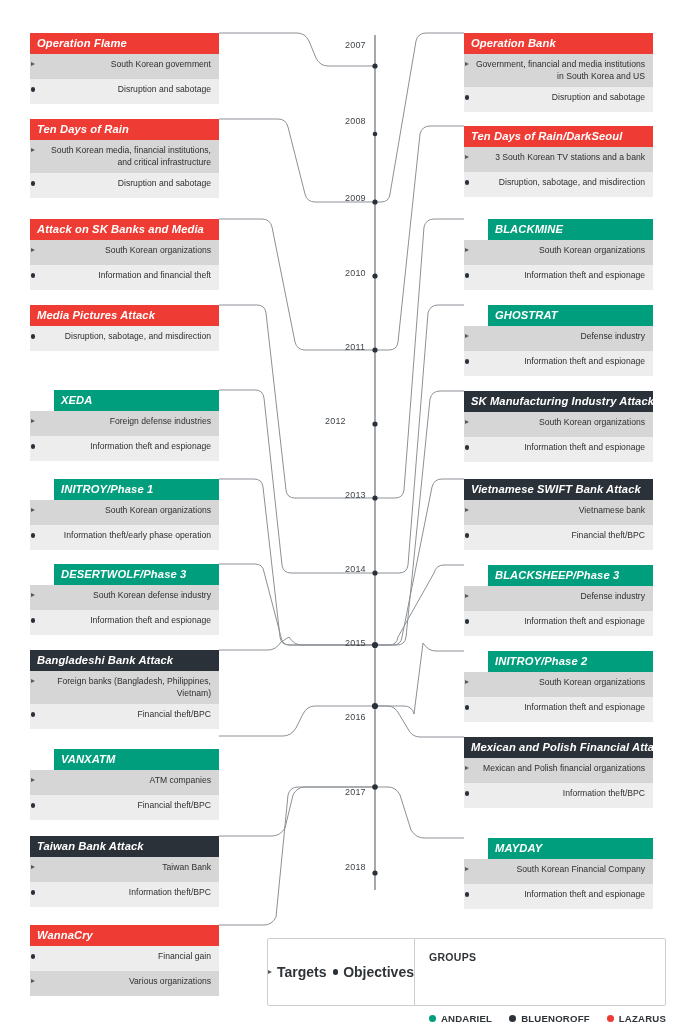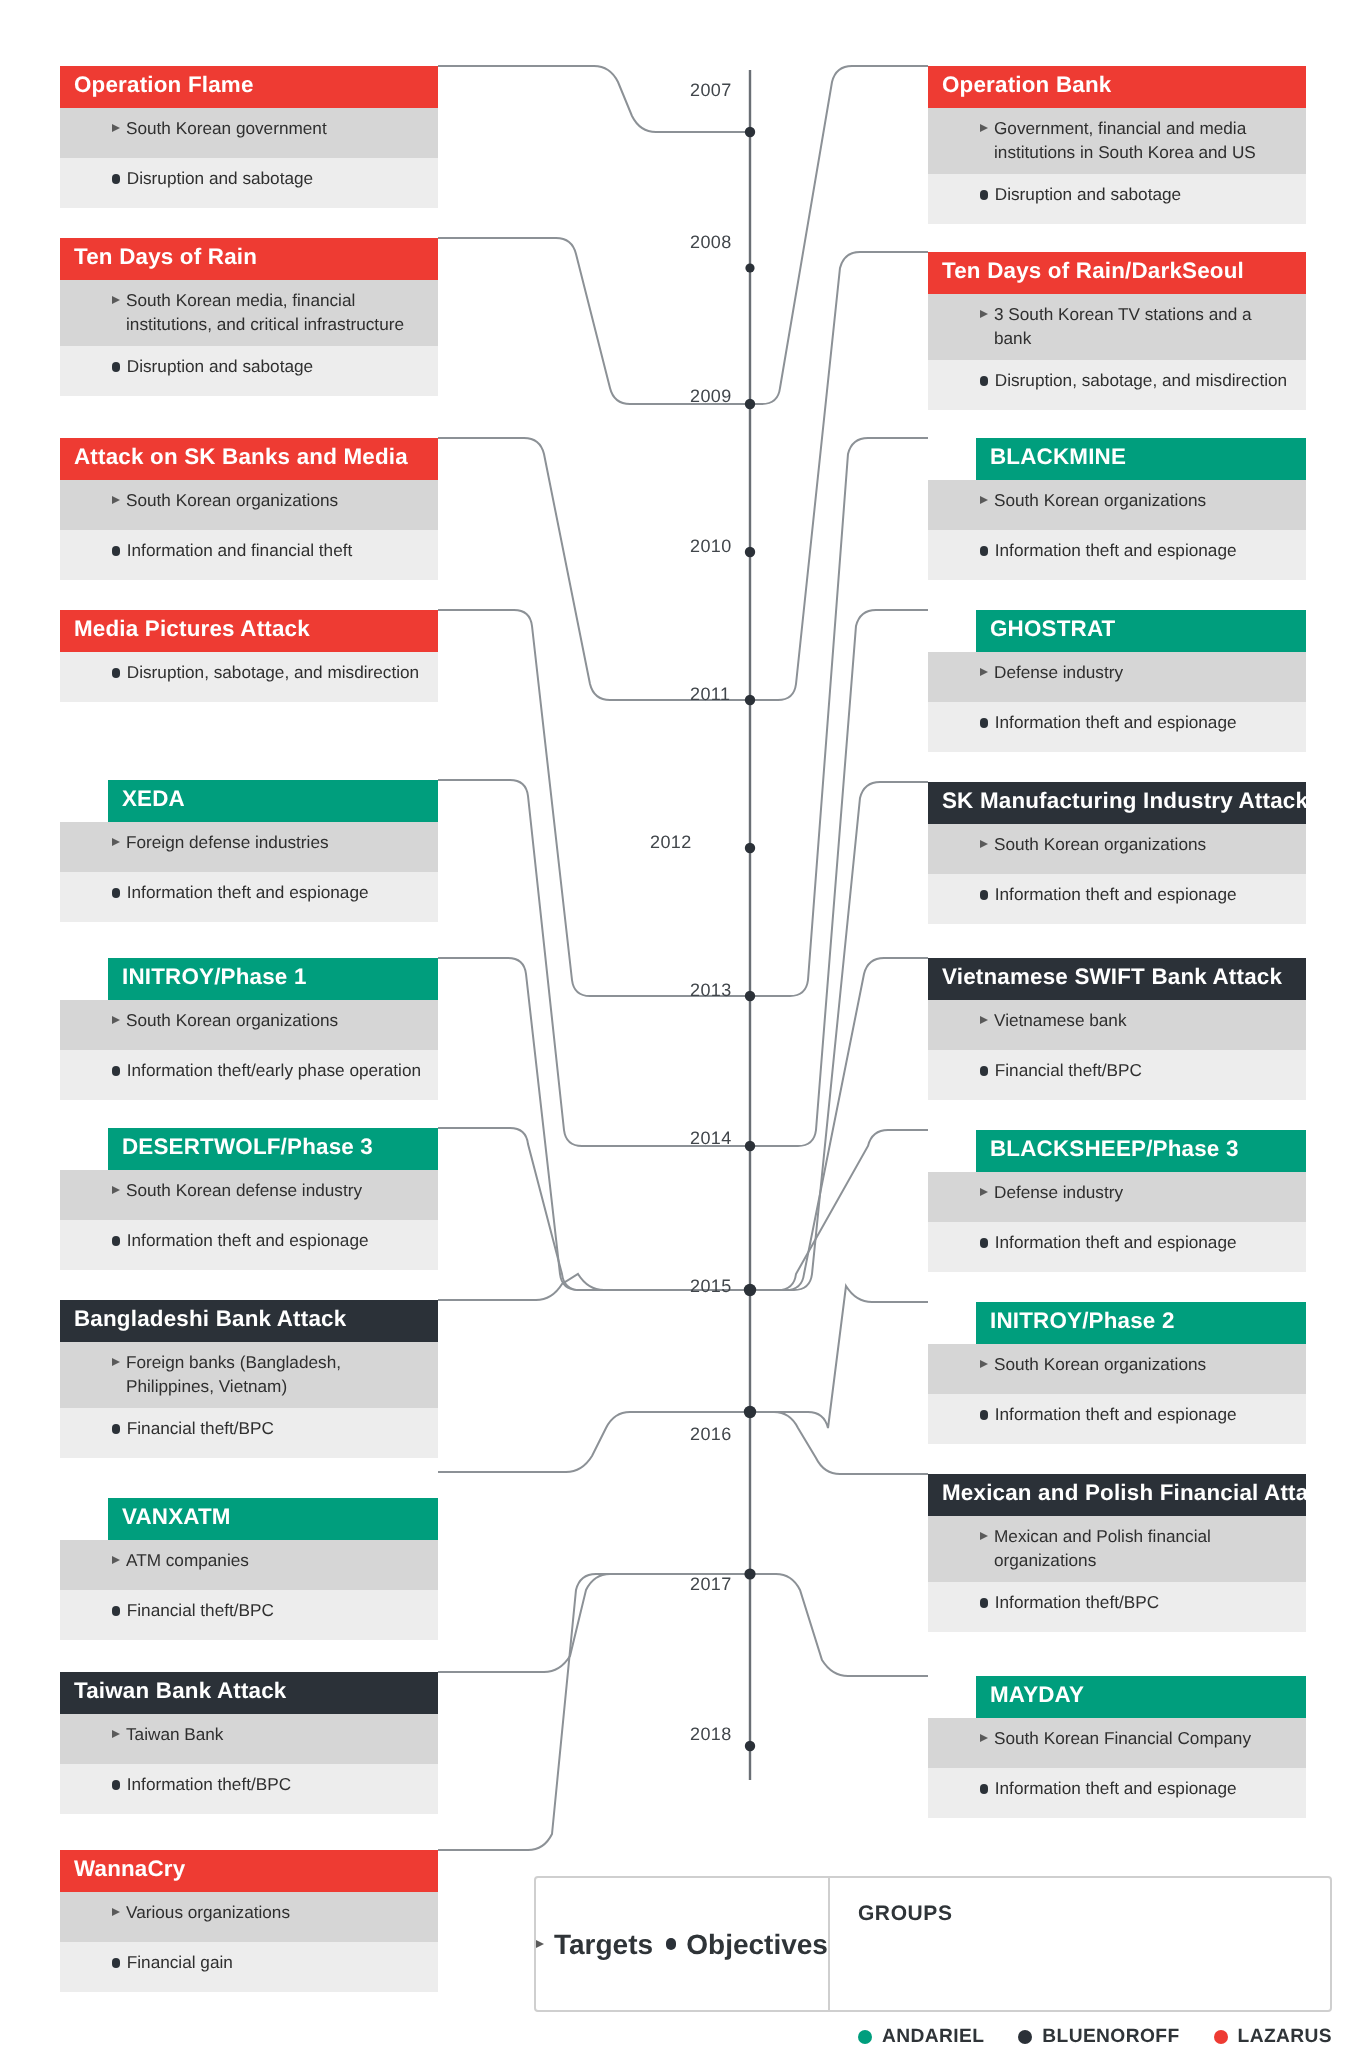--- a/index.html
+++ b/index.html
@@ -36,34 +36,36 @@
   .card-header {
     color: #ffffff;
     font-size: 11.2px;
     font-weight: bold;
     letter-spacing: .1px;
     line-height: 21px;
     height: 21px;
     padding: 0 7px;
     white-space: nowrap;
     overflow: hidden;
+    font-style: italic;
   }
   .card-header.lazarus    { background: #ee3b33; }
   .card-header.andariel   { background: #009e7d; margin-left: 24px; }
   .card-header.bluenoroff { background: #2b3138; }
 
   .row {
     display: flex;
     align-items: flex-start;
     gap: 3px;
-    padding: 5px 8px 5px 26px;
+    padding: 5px 8px 5px 1px;
     font-size: 8.6px;
     line-height: 11.6px;
     color: #2f2f2f;
     min-height: 25px;
+    text-align: right;
   }
   .row.targets    { background: #d6d6d6; }
   .row.objectives { background: #ededed; }
   .row .glyph {
     flex: 0 0 auto;
     margin-top: 3.3px;
     line-height: 0;
   }
   .row .txt { flex: 1 1 auto; }
 
@@ -353,31 +355,31 @@
     <div class="row objectives">
       <span class="glyph">
           <i class="dot"></i>
         </span>
       <span class="txt">Information theft/BPC</span>
     </div>
   </div>
 
   <div class="card left" style="top:925px">
     <div class="card-header lazarus">WannaCry</div>
+    <div class="row objectives">
+      <span class="glyph">
+          <i class="dot"></i>
+        </span>
+      <span class="txt">Financial gain</span>
+    </div>
     <div class="row targets">
       <span class="glyph">
           <i class="tri"></i>
         </span>
       <span class="txt">Various organizations</span>
-    </div>
-    <div class="row objectives">
-      <span class="glyph">
-          <i class="dot"></i>
-        </span>
-      <span class="txt">Financial gain</span>
     </div>
   </div>
 
   <div class="card right" style="top:33px">
     <div class="card-header lazarus">Operation Bank</div>
     <div class="row targets">
       <span class="glyph">
           <i class="tri"></i>
         </span>
       <span class="txt">Government, financial and media institutions in South Korea and US</span>

